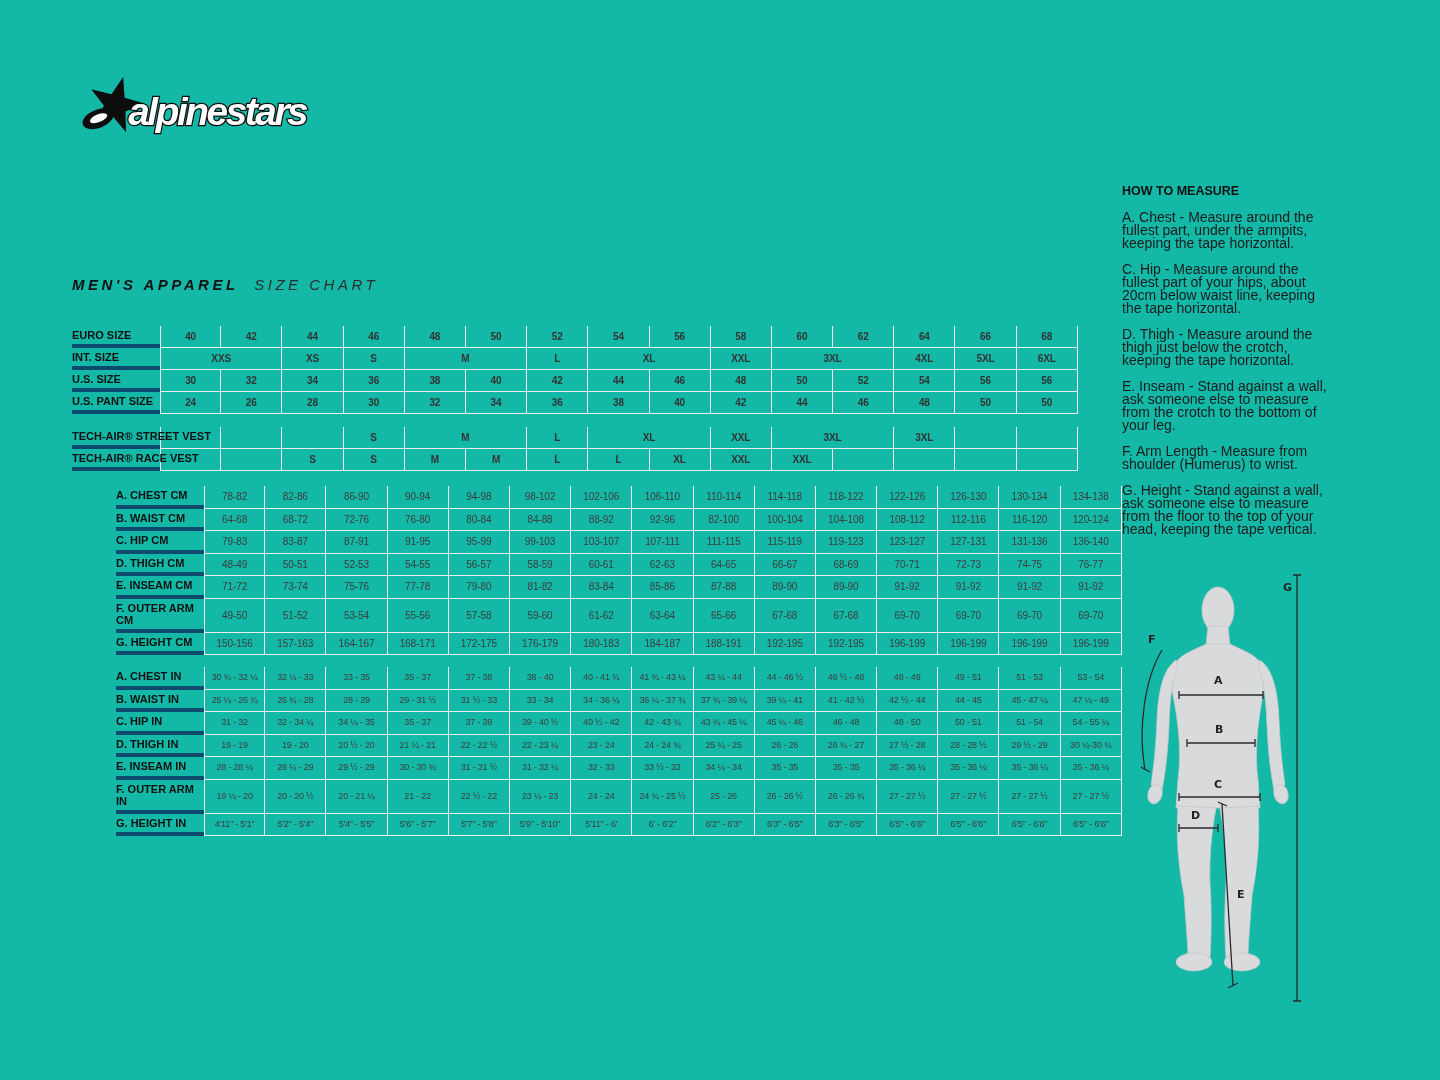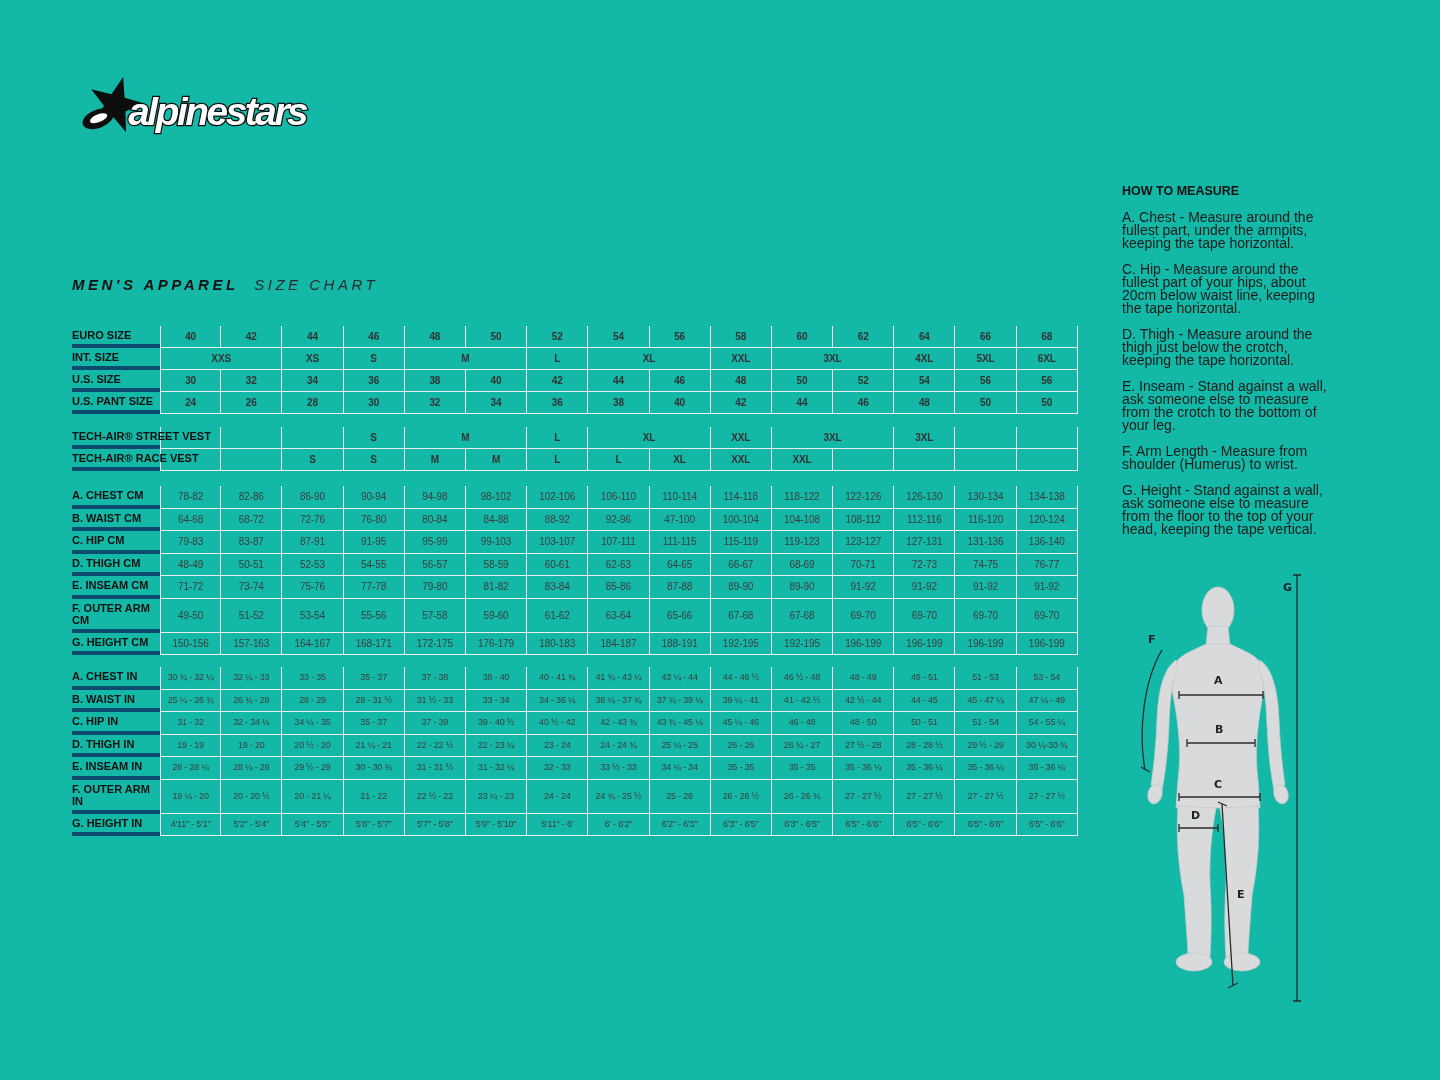--- a/index.html
+++ b/index.html
@@ -32,21 +32,21 @@
   .row-wide .tlabel { white-space:nowrap; overflow:visible; z-index:2; }
   .tcell {
     font-size:10px; color:#3d3d3d; text-align:center; align-self:stretch;
     display:flex; align-items:center; justify-content:center; padding:3px 1px;
     border-right:1px solid #f2f2f2; border-bottom:1px solid #ededed;
     letter-spacing:-0.1px; line-height:11px;
   }
   .trow .tcell:nth-child(2) { border-left:1px solid #f2f2f2; }
   .grp-sizes .tcell, .grp-vest .tcell { font-weight:bold; color:#333; font-size:10px; }
   .grp-in .tcell { font-size:9px; letter-spacing:-0.2px; }
-  .grp-cm .trow, .grp-in .trow { min-height:22.5px; }
+  .grp-cm .trow, .grp-in .trow { min-height:22.5px;margin-left:44px; }
 
   
   .measure-panel { position:absolute; left:1122px; top:184px; width:212px; }
   .measure-heading { font-size:12.5px; font-weight:bold; color:#111; margin-bottom:13px; }
   .measure-panel p { font-size:14px; line-height:13px; color:#1c1c1c; margin-bottom:13px; }
 
   
   .figure-wrap { position:absolute; left:1138px; top:570px; width:172px; height:446px; }
 
   
@@ -197,21 +197,21 @@
         <div class="trow">
           <div class="tlabel">B. WAIST CM</div>
           <div class="tcell">64-68</div>
           <div class="tcell">68-72</div>
           <div class="tcell">72-76</div>
           <div class="tcell">76-80</div>
           <div class="tcell">80-84</div>
           <div class="tcell">84-88</div>
           <div class="tcell">88-92</div>
           <div class="tcell">92-96</div>
-          <div class="tcell">47-100</div>
+          <div class="tcell">82-100</div>
           <div class="tcell">100-104</div>
           <div class="tcell">104-108</div>
           <div class="tcell">108-112</div>
           <div class="tcell">112-116</div>
           <div class="tcell">116-120</div>
           <div class="tcell">120-124</div>
         </div>
         <div class="trow">
           <div class="tlabel">C. HIP CM</div>
           <div class="tcell">79-83</div>

